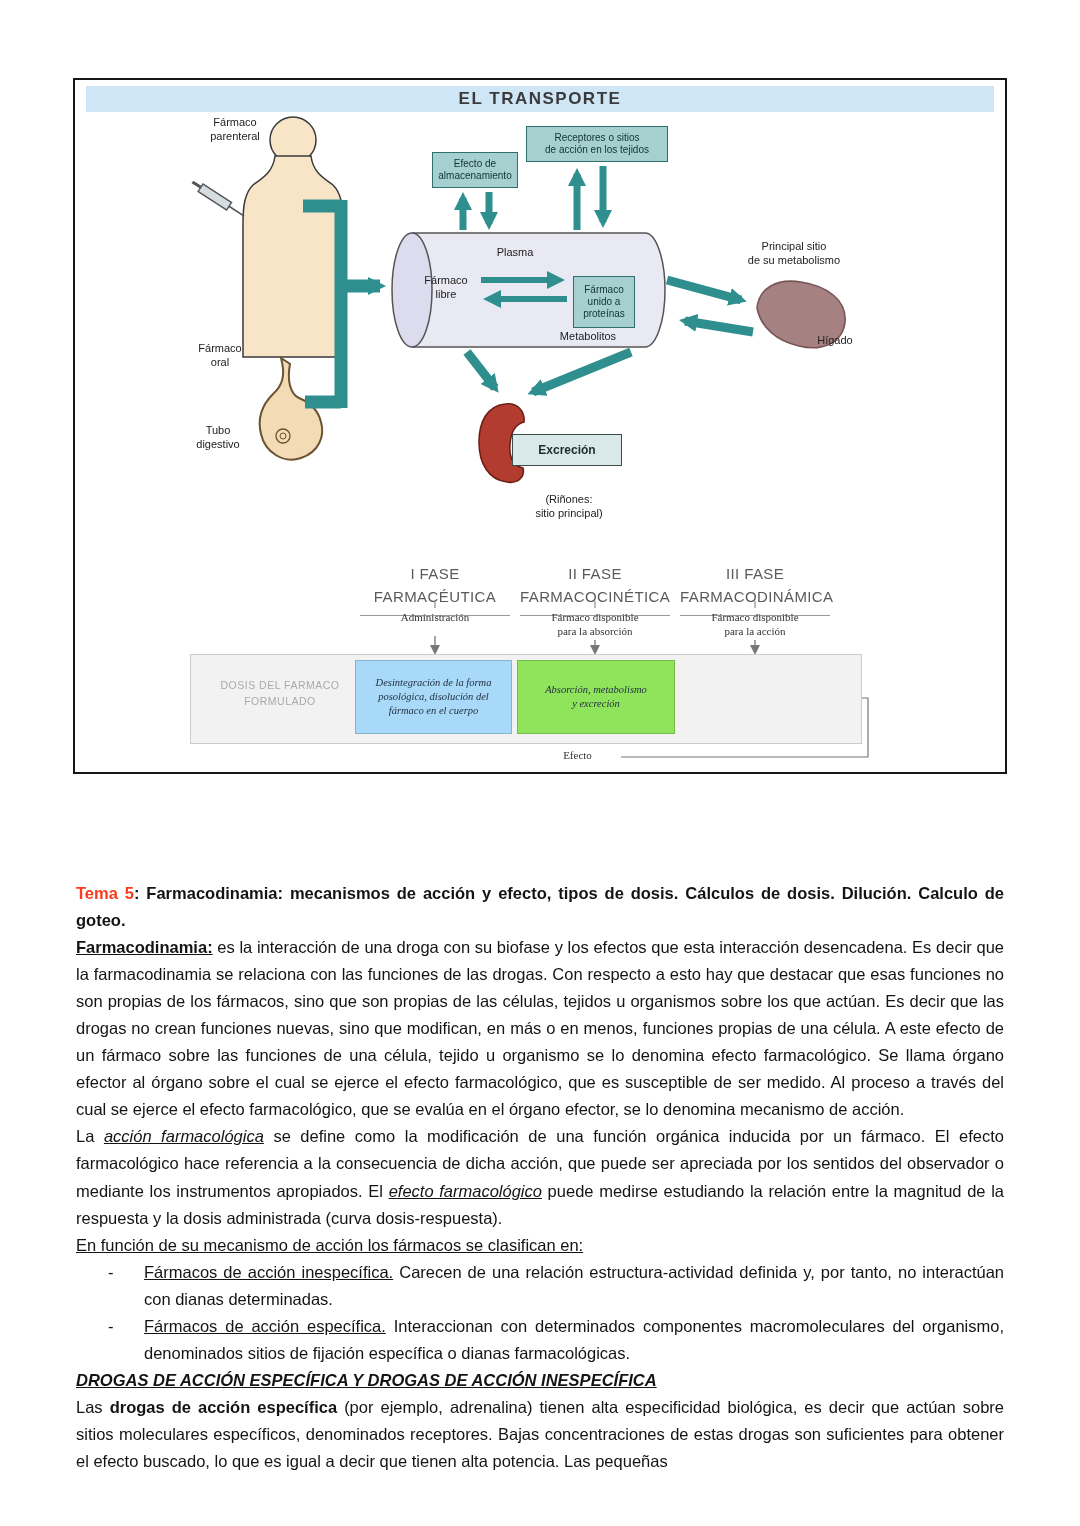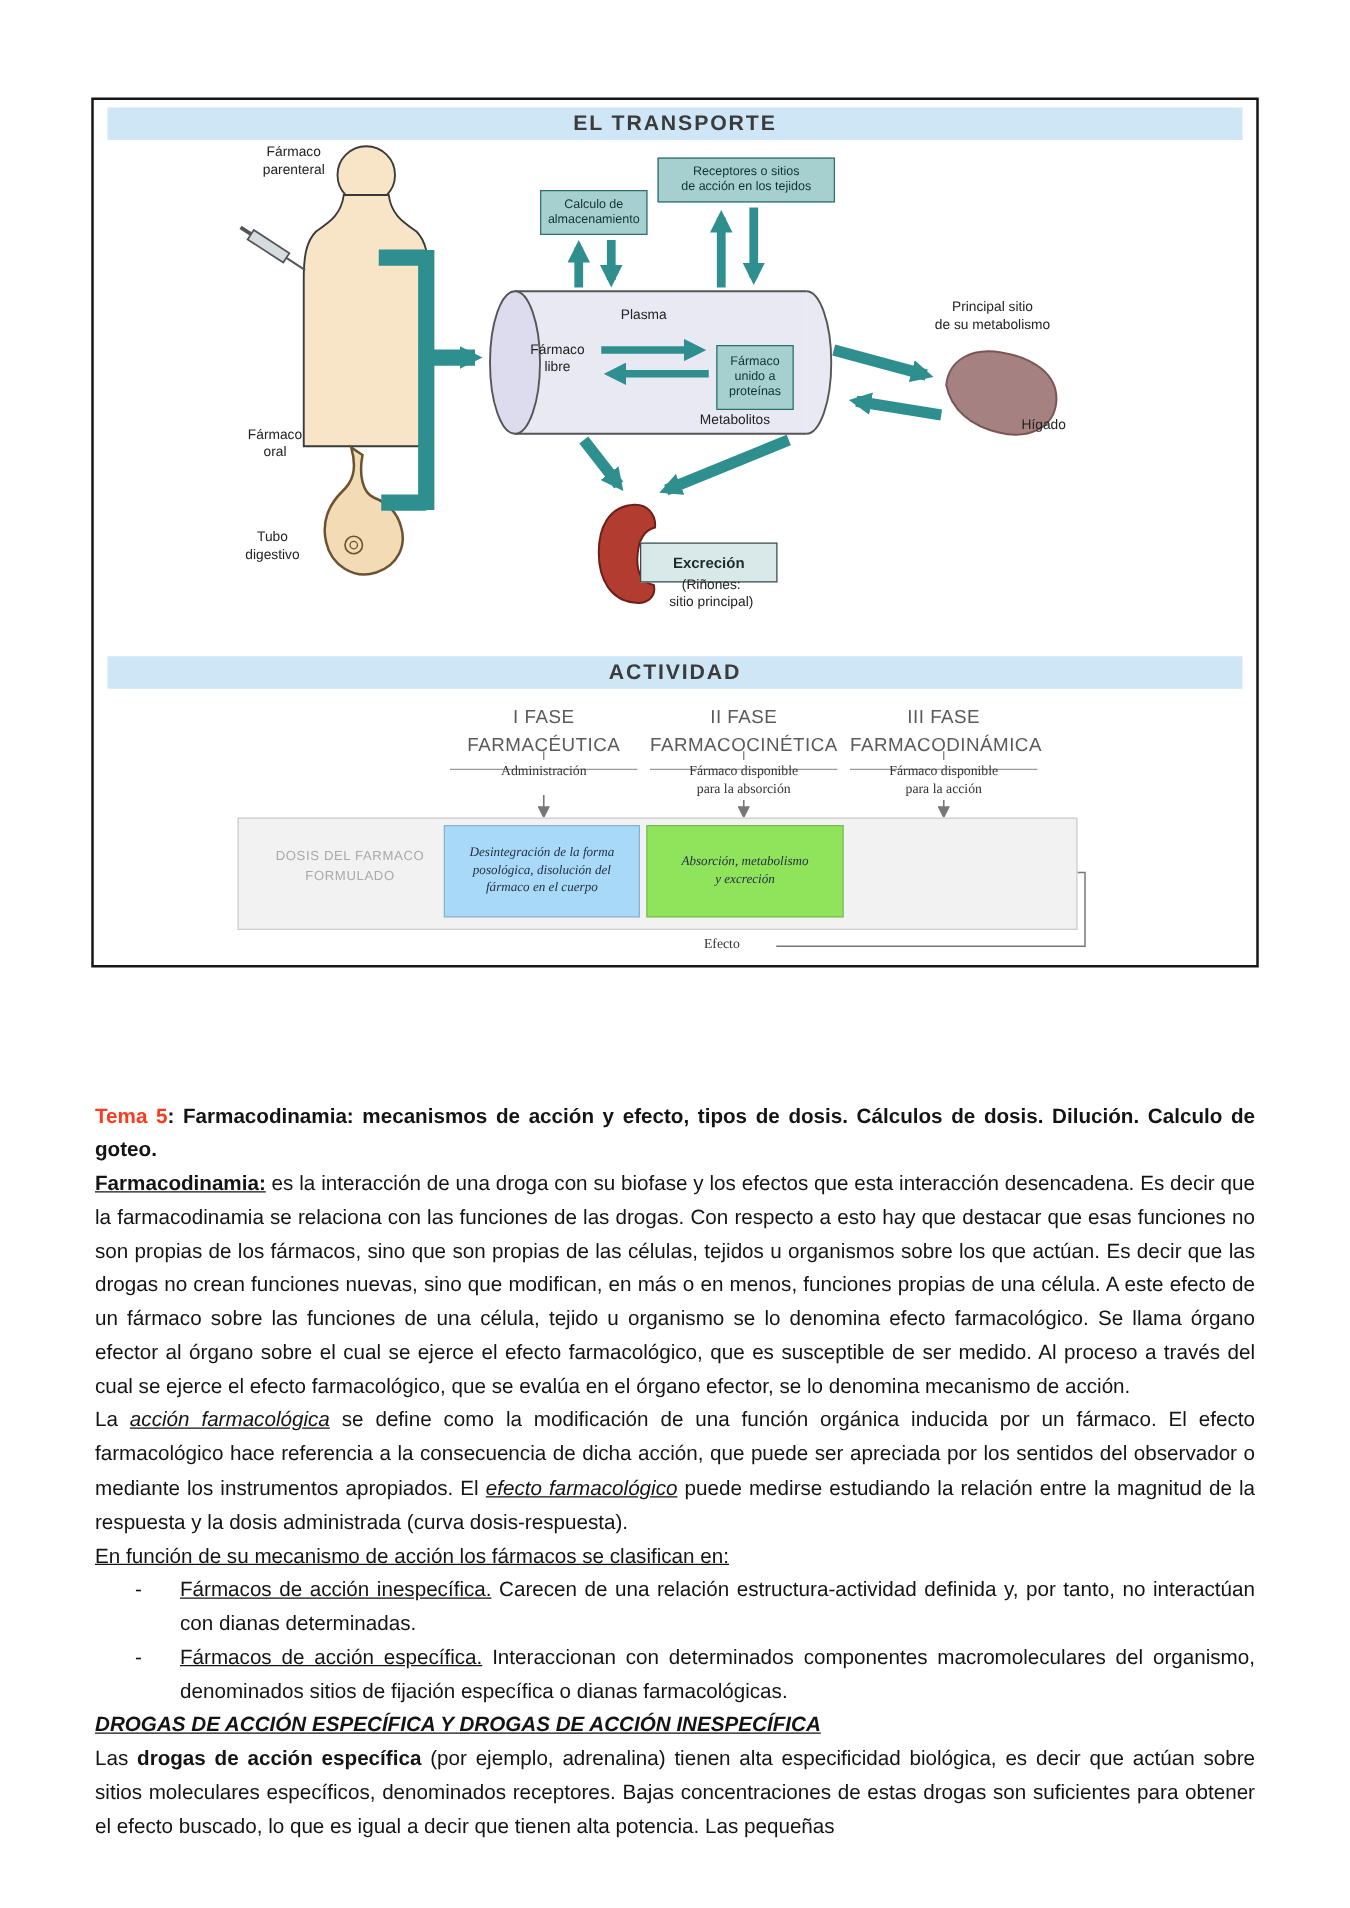--- a/index.html
+++ b/index.html
@@ -169,42 +169,41 @@
     </g>
   </svg>
 
   <div class="dlabel" style="left:110px;top:36px;width:100px;">Fármaco
 parenteral</div>
   <div class="dlabel" style="left:105px;top:262px;width:80px;">Fármaco
 oral</div>
   <div class="dlabel" style="left:98px;top:344px;width:90px;">Tubo
 digestivo</div>
 
-  <div class="tealbox" style="left:357px;top:72px;width:86px;height:36px;">Calculo de
+  <div class="tealbox" style="left:357px;top:72px;width:86px;height:36px;">Efecto de
 almacenamiento</div>
   <div class="tealbox" style="left:451px;top:46px;width:142px;height:36px;">Receptores o sitios
 de acción en los tejidos</div>
 
   <div class="dlabel" style="left:400px;top:166px;width:80px;">Plasma</div>
   <div class="dlabel" style="left:340px;top:194px;width:62px;">Fármaco
 libre</div>
   <div class="tealbox" style="left:498px;top:196px;width:62px;height:52px;">Fármaco
 unido a
 proteínas</div>
   <div class="dlabel" style="left:470px;top:250px;width:86px;">Metabolitos</div>
 
   <div class="dlabel" style="left:648px;top:160px;width:142px;">Principal sitio
 de su metabolismo</div>
   <div class="dlabel" style="left:720px;top:254px;width:80px;">Hígado</div>
 
   <div class="excbox" style="left:437px;top:354px;width:110px;height:32px;">Excreción</div>
-  <div class="dlabel" style="left:432px;top:382px;width:124px;">(Riñones:
+  <div class="dlabel" style="left:432px;top:413px;width:124px;">(Riñones:
 sitio principal)</div>
 
-  <div class="bar bar-mid">ACTIVIDAD</div>
 
   <div class="phead" style="left:285px;">I FASE
 FARMACÉUTICA</div>
   <div class="phead" style="left:445px;">II FASE
 FARMACOCINÉTICA</div>
   <div class="phead" style="left:605px;">III FASE
 FARMACODINÁMICA</div>
 
   <div class="psub" style="left:285px;">Administración</div>
   <div class="psub" style="left:445px;">Fármaco disponible

